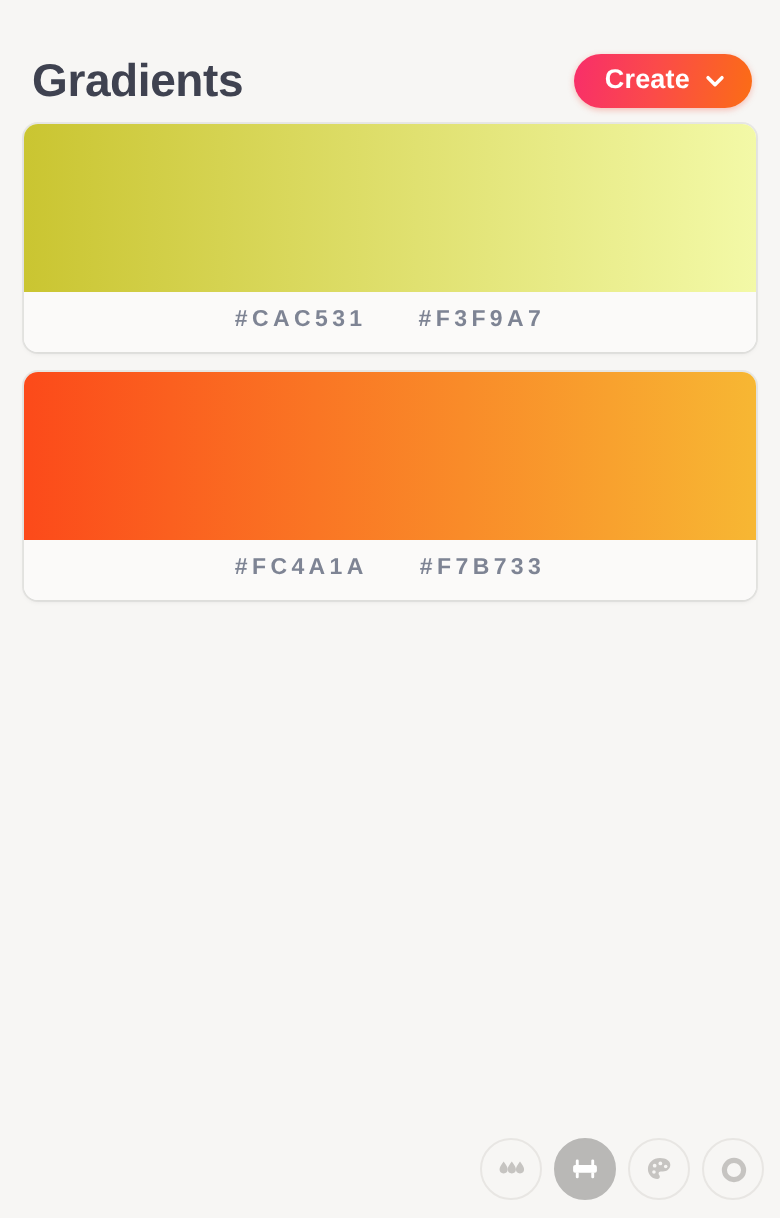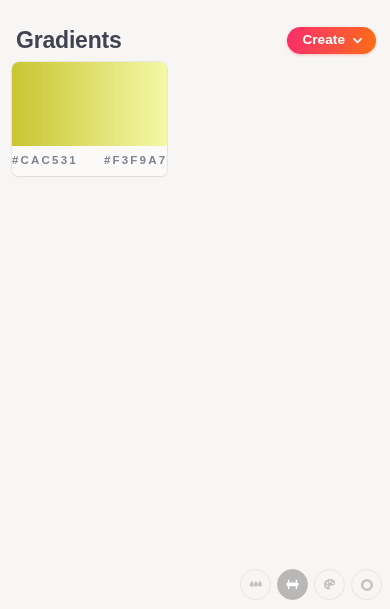--- a/index.html
+++ b/index.html
@@ -59,21 +59,21 @@
     width: 11px;
     height: 11px;
     display: block;
   }
   .chev svg { display: block; }
 
   
   .card-list {
     padding: 0 12px;
     display: flex;
-    flex-direction: row;
+    flex-direction: column;
     gap: 10px;
   }
 
   .gradient-card {
     background: #ffffff;
     border-radius: 7px;
     overflow: hidden;
     box-shadow: 0 1px 2px rgba(120, 120, 120, 0.13),
                 0 0 0 1px rgba(200, 198, 195, 0.30);
     cursor: pointer;
@@ -152,20 +152,27 @@
   <div class="gradient-card">
     <div class="swatch" style="background: linear-gradient(90deg, rgb(202, 197, 49) 0%, rgb(243, 249, 167) 100%);"></div>
     <div class="card-labels">
       <span class="hex">#CAC531</span>
       <span class="hex">#F3F9A7</span>
     </div>
   </div>
 
 
 
+  <div class="gradient-card">
+    <div class="swatch" style="background: linear-gradient(90deg, rgb(252, 74, 26) 0%, rgb(247, 183, 51) 100%);"></div>
+    <div class="card-labels">
+      <span class="hex">#FC4A1A</span>
+      <span class="hex">#F7B733</span>
+    </div>
+  </div>
 
 </div>
 
 <div class="toolbar">
 
   <button class="tool-btn">
     <span>
       <svg viewBox="0 0 18 18" width="16" height="16">
         <path d="M4.3 4.2c1.5 2 2.3 3.2 2.3 4.4a2.3 2.3 0 0 1-4.6 0c0-1.2.8-2.4 2.3-4.4z" fill="#c6c4c1"></path>
         <path d="M8.9 4.2c1.5 2 2.3 3.2 2.3 4.4a2.3 2.3 0 0 1-4.6 0c0-1.2.8-2.4 2.3-4.4z" fill="#c6c4c1"></path>

